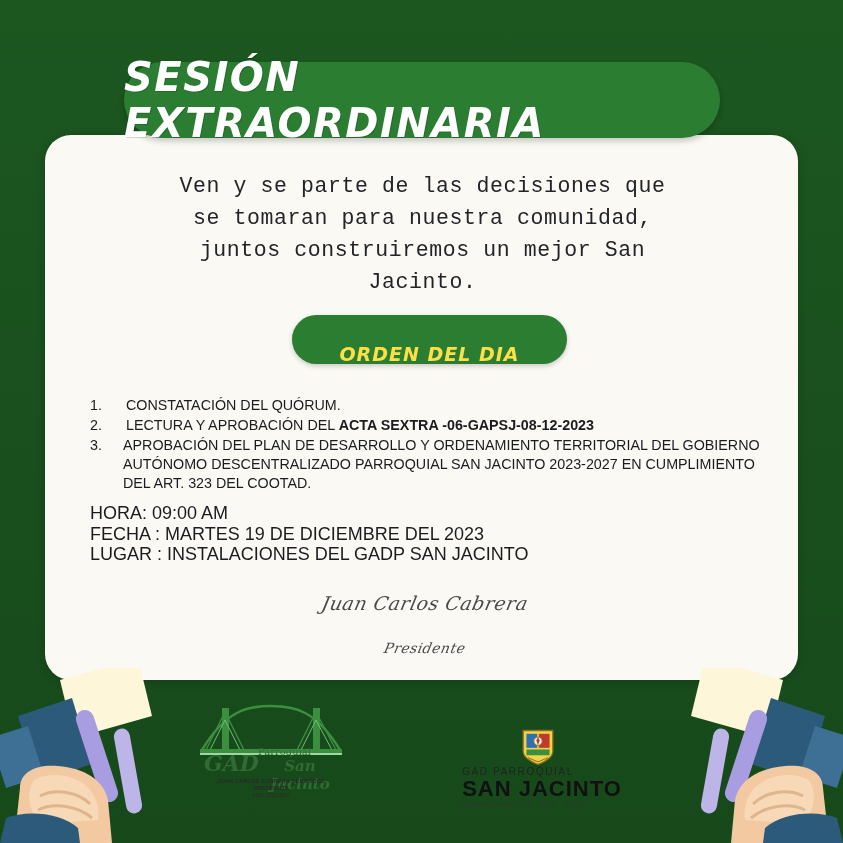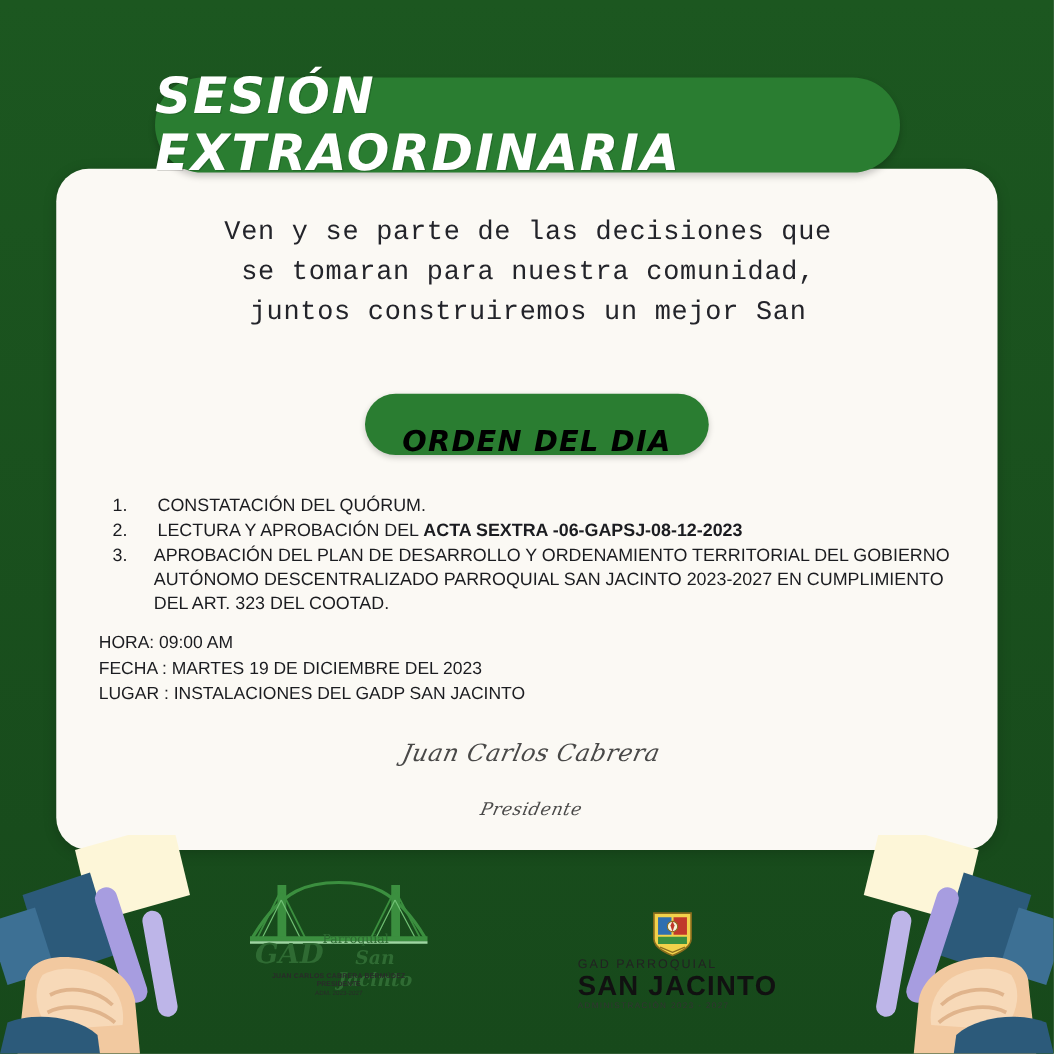--- a/index.html
+++ b/index.html
@@ -71,22 +71,22 @@
     width: 275px;
     height: 49px;
     background: #2a7d31;
     border-radius: 26px;
     display: flex;
     align-items: center;
     justify-content: center;
     box-shadow: 0 2px 5px rgba(0,0,0,0.2);
   }
   .orden-pill .t {
-    color: #000000;
-    font-size: 23px;
+    color: #fde047;
+    font-size: 19px;
     font-weight: bold;
     font-style: italic;
     letter-spacing: 1px;
     font-family: "DejaVu Sans", sans-serif;
     margin-top: 28px;
   }
   .agenda {
     position: absolute;
     left: 90px;
     top: 396px;
@@ -102,24 +102,24 @@
   .agenda-num {
     width: 20px;
     flex: 0 0 20px;
     text-align: left;
   }
   .agenda-num.narrow { width: 17px; flex: 0 0 17px; }
   .agenda-text { flex: 1 1 auto; margin-left: 16px; }
   .agenda-text b { font-weight: bold; }
   .details {
     position: absolute;
-    left: 79px;
+    left: 90px;
     top: 503px;
     color: #1b1c20;
-    font-size: 14px;
+    font-size: 18px;
     line-height: 20.5px;
   }
   .sig-wrap {
     position: absolute;
     left: 300px;
     top: 592px;
     width: 250px;
     text-align: center;
     color: #2b2b2b;
   }
@@ -258,20 +258,21 @@
   <div class="card"></div>
 
   <div class="title-pill">
     <span class="t">SESIÓN EXTRAORDINARIA</span>
   </div>
 
   <div class="intro">
     <div>Ven y se parte de las decisiones que</div>
     <div>se tomaran para nuestra comunidad,</div>
     <div>juntos construiremos un mejor San</div>
+    <div>Jacinto.</div>
   </div>
 
   <div class="orden-pill">
     <span class="t">ORDEN DEL DIA</span>
   </div>
 
   <div class="agenda">
     <div class="agenda-row">
       <span class="agenda-num">1.</span>
       <span class="agenda-text">CONSTATACIÓN DEL QUÓRUM.</span>

